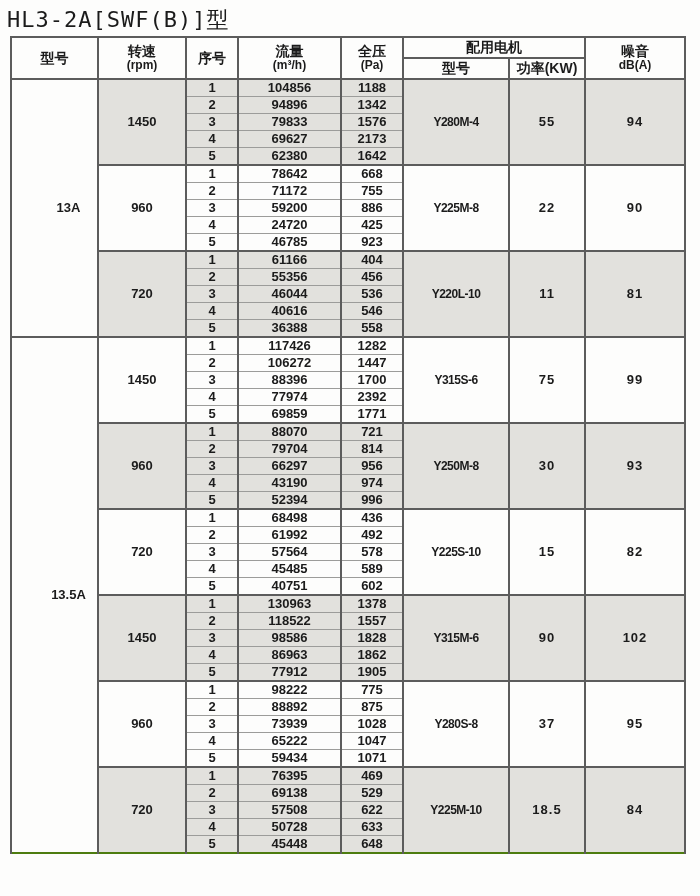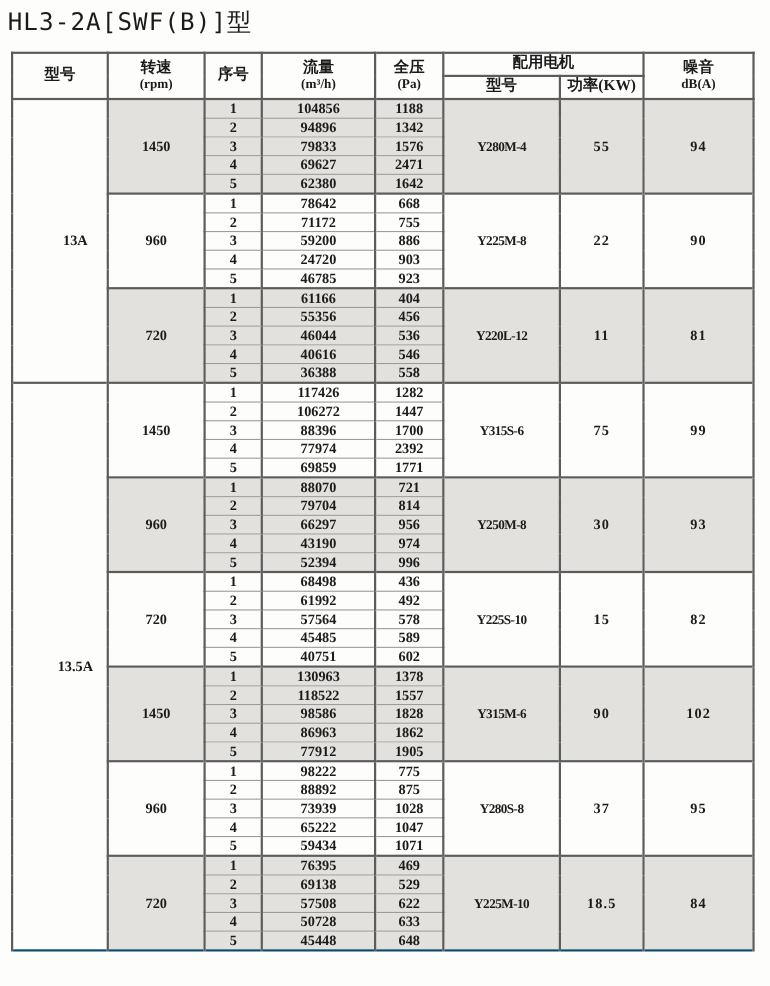--- a/index.html
+++ b/index.html
@@ -16,27 +16,27 @@
     top: 5px;
     left: 7px;
     font-family: "DejaVu Sans Mono", "DejaVu Sans", monospace;
     font-size: 22px;
     font-weight: normal;
     letter-spacing: 1px;
     white-space: nowrap;
   }
   table.spec {
     position: absolute;
-    top: 47px;
+    top: 36px;
     left: 10px;
     width: 674px;
     border-collapse: collapse;
     table-layout: fixed;
-    font-family: Liberation Serif, serif;
-    border: 2px solid #0c4a6e;
+    font-family: Liberation Sans, sans-serif;
+    border: 2px solid #4d7c0f;
   }
   .spec thead th {
     border: 2px solid #5c5c5c;
     height: 21px;
     font-size: 14px;
     font-weight: bold;
     line-height: 1.15;
     text-align: center;
     vertical-align: middle;
     background: #fdfdfc;
@@ -126,21 +126,21 @@
         <td class="pressure-cell inner shaded">1342</td>
       </tr>
       <tr>
         <td class="index-cell inner shaded">3</td>
         <td class="flow-cell inner shaded">79833</td>
         <td class="pressure-cell inner shaded">1576</td>
       </tr>
       <tr>
         <td class="index-cell inner shaded">4</td>
         <td class="flow-cell inner shaded">69627</td>
-        <td class="pressure-cell inner shaded">2471</td>
+        <td class="pressure-cell inner shaded">2173</td>
       </tr>
       <tr>
         <td class="index-cell inner shaded">5</td>
         <td class="flow-cell inner shaded">62380</td>
         <td class="pressure-cell inner shaded">1642</td>
       </tr>
       <tr>
         <td class="rpm-cell block-start" rowspan="5">960</td>
         <td class="index-cell block-start">1</td>
         <td class="flow-cell block-start">78642</td>
@@ -155,33 +155,33 @@
         <td class="pressure-cell inner">755</td>
       </tr>
       <tr>
         <td class="index-cell inner">3</td>
         <td class="flow-cell inner">59200</td>
         <td class="pressure-cell inner">886</td>
       </tr>
       <tr>
         <td class="index-cell inner">4</td>
         <td class="flow-cell inner">24720</td>
-        <td class="pressure-cell inner">903</td>
+        <td class="pressure-cell inner">425</td>
       </tr>
       <tr>
         <td class="index-cell inner">5</td>
         <td class="flow-cell inner">46785</td>
         <td class="pressure-cell inner">923</td>
       </tr>
       <tr>
         <td class="rpm-cell block-start shaded" rowspan="5">720</td>
         <td class="index-cell block-start shaded">1</td>
         <td class="flow-cell block-start shaded">61166</td>
         <td class="pressure-cell block-start shaded">404</td>
-        <td class="motor-cell block-start shaded" rowspan="5">Y220L-12</td>
+        <td class="motor-cell block-start shaded" rowspan="5">Y220L-10</td>
         <td class="power-cell block-start shaded" rowspan="5">11</td>
         <td class="noise-cell block-start shaded" rowspan="5">81</td>
       </tr>
       <tr>
         <td class="index-cell inner shaded">2</td>
         <td class="flow-cell inner shaded">55356</td>
         <td class="pressure-cell inner shaded">456</td>
       </tr>
       <tr>
         <td class="index-cell inner shaded">3</td>

